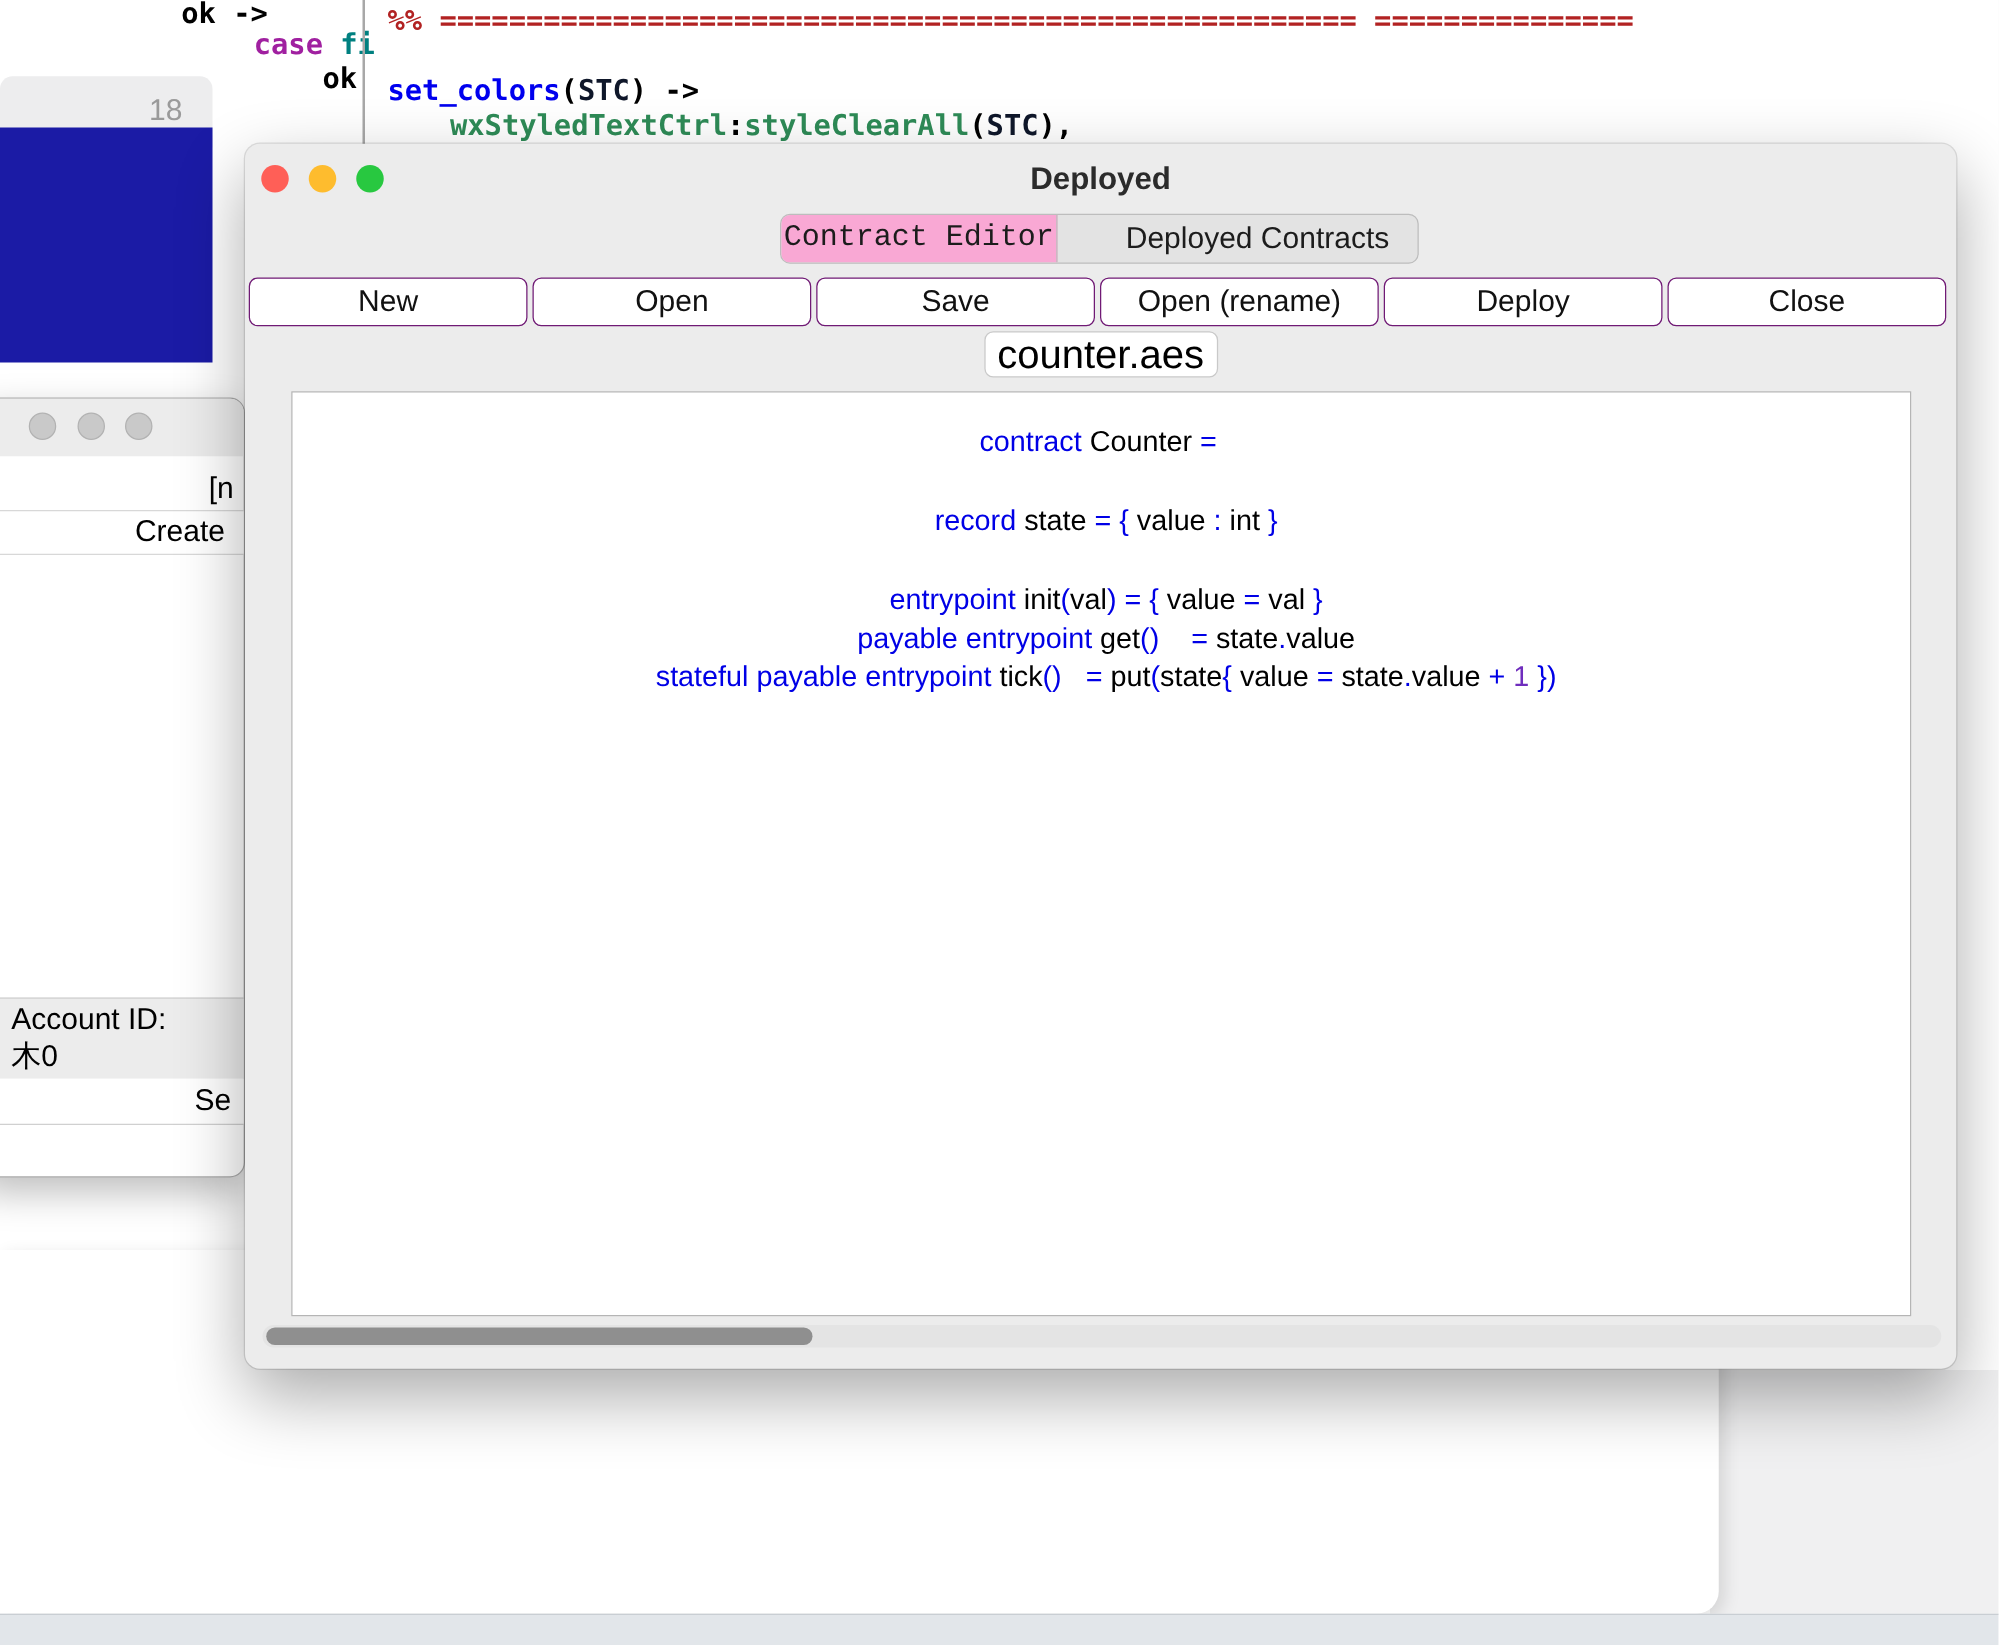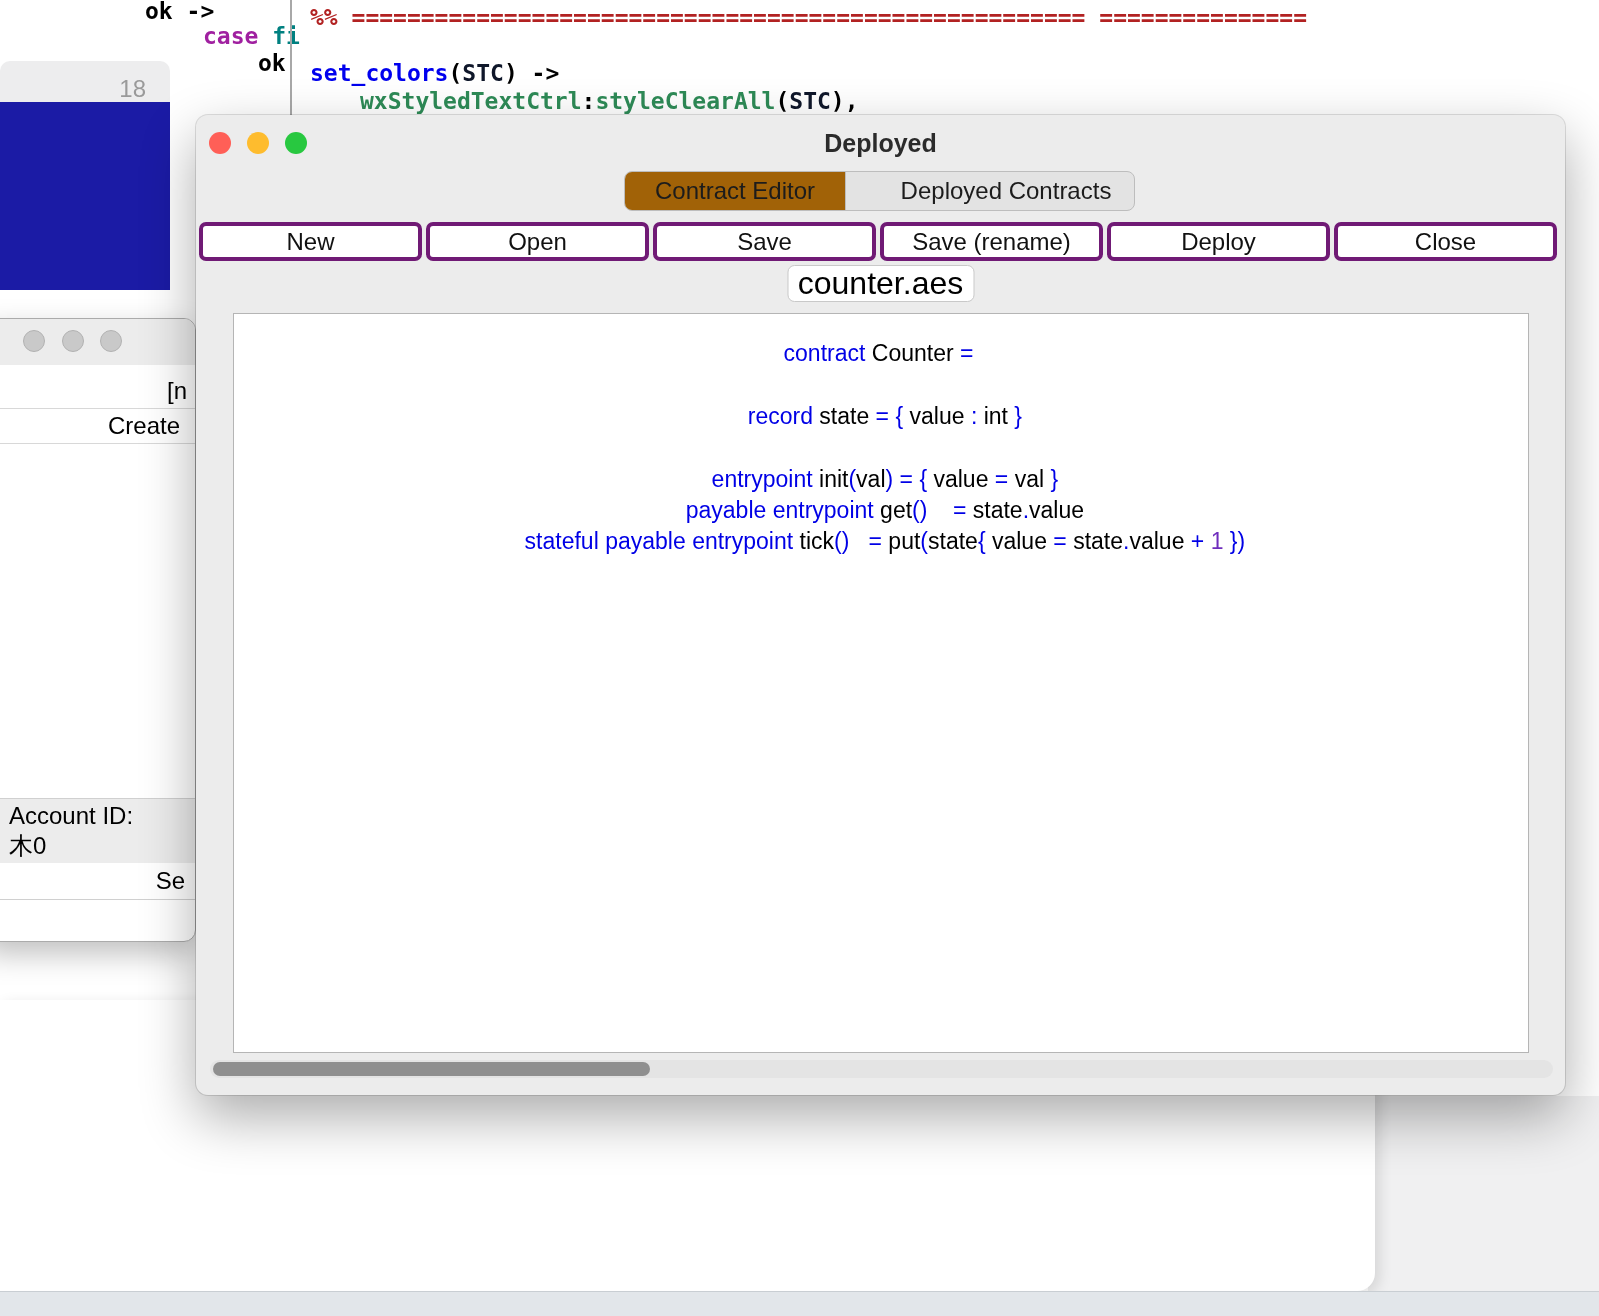--- a/index.html
+++ b/index.html
@@ -64,24 +64,24 @@
   .titlebar .tl{position:absolute;top:17px;}
   .tl-close{left:13px;}
   .tl-min{left:51px;}
   .tl-zoom{left:89px;}
 
   .segtabs{position:absolute;left:428px;top:56px;width:511px;height:40px;display:flex;
            border:1px solid #bdbdbd;border-radius:8px;overflow:hidden;box-sizing:border-box;background:#e3e3e3;}
   .seg{font-size:24px;line-height:38px;text-align:center;color:#1c1c1c;cursor:default;}
   .seg.first{width:221px;border-right:1px solid #bdbdbd;box-sizing:border-box;}
   .seg.last{flex:1;padding-left:32px;}
-  .seg.selected{background:#a16207;}
+  .seg.selected{background:#f9a8d4;font-family:Liberation Mono, monospace;}
 
   .toolbar{position:absolute;left:3px;top:107px;width:1358px;height:39px;display:flex;gap:4px;}
-  .tb{flex:1;font-size:24px;font-family:inherit;background:#fff;border:4px solid #701a75;
+  .tb{flex:1;font-size:24px;font-family:inherit;background:#fff;border:1px solid #701a75;
       border-radius:7px;color:#111;padding:0;cursor:default;}
 
   .filetab{position:absolute;top:150px;left:50%;transform:translateX(-50%);width:187px;height:37px;
            background:#fff;border:1px solid #c9c9c9;border-radius:7px;font-size:32px;text-align:center;
            line-height:35px;box-sizing:border-box;cursor:default;}
 
   .editor{position:absolute;left:37px;top:198px;width:1296px;height:740px;background:#fff;
           border:1px solid #b5b5b5;box-sizing:border-box;overflow:hidden;}
   .code{padding:24px 10px 0 5px;font-size:23px;line-height:31.4px;white-space:pre;color:#000;text-align:center;}
   .code-line{height:31.4px;}
@@ -141,21 +141,21 @@
 
     <div class="segtabs">
       <div class="seg first selected">Contract Editor</div>
       <div class="seg last">Deployed Contracts</div>
     </div>
 
     <div class="toolbar">
       <button class="tb">New</button>
       <button class="tb">Open</button>
       <button class="tb">Save</button>
-      <button class="tb">Save (rename)</button>
+      <button class="tb">Open (rename)</button>
       <button class="tb">Deploy</button>
       <button class="tb">Close</button>
     </div>
 
     <div class="filetab">counter.aes</div>
 
     <div class="editor">
       <div class="code"><div class="code-line"><span class="tok-kw">contract</span><span class="tok-pl"> Counter </span><span class="tok-op">=</span></div><div class="code-line">&nbsp;</div><div class="code-line"><span class="tok-pl">  </span><span class="tok-kw">record</span><span class="tok-pl"> state </span><span class="tok-op">=</span><span class="tok-pl"> </span><span class="tok-op">{</span><span class="tok-pl"> value </span><span class="tok-op">:</span><span class="tok-pl"> int </span><span class="tok-op">}</span></div><div class="code-line">&nbsp;</div><div class="code-line"><span class="tok-pl">  </span><span class="tok-kw">entrypoint</span><span class="tok-pl"> init</span><span class="tok-op">(</span><span class="tok-pl">val</span><span class="tok-op">)</span><span class="tok-pl"> </span><span class="tok-op">=</span><span class="tok-pl"> </span><span class="tok-op">{</span><span class="tok-pl"> value </span><span class="tok-op">=</span><span class="tok-pl"> val </span><span class="tok-op">}</span></div><div class="code-line"><span class="tok-pl">  </span><span class="tok-kw">payable</span><span class="tok-pl"> </span><span class="tok-kw">entrypoint</span><span class="tok-pl"> get</span><span class="tok-op">()</span><span class="tok-pl">    </span><span class="tok-op">=</span><span class="tok-pl"> state</span><span class="tok-op">.</span><span class="tok-pl">value</span></div><div class="code-line"><span class="tok-pl">  </span><span class="tok-kw">stateful</span><span class="tok-pl"> </span><span class="tok-kw">payable</span><span class="tok-pl"> </span><span class="tok-kw">entrypoint</span><span class="tok-pl"> tick</span><span class="tok-op">()</span><span class="tok-pl">   </span><span class="tok-op">=</span><span class="tok-pl"> put</span><span class="tok-op">(</span><span class="tok-pl">state</span><span class="tok-op">{</span><span class="tok-pl"> value </span><span class="tok-op">=</span><span class="tok-pl"> state</span><span class="tok-op">.</span><span class="tok-pl">value </span><span class="tok-op">+</span><span class="tok-pl"> </span><span class="tok-num">1</span><span class="tok-pl"> </span><span class="tok-op">})</span></div></div>
     </div>
 

